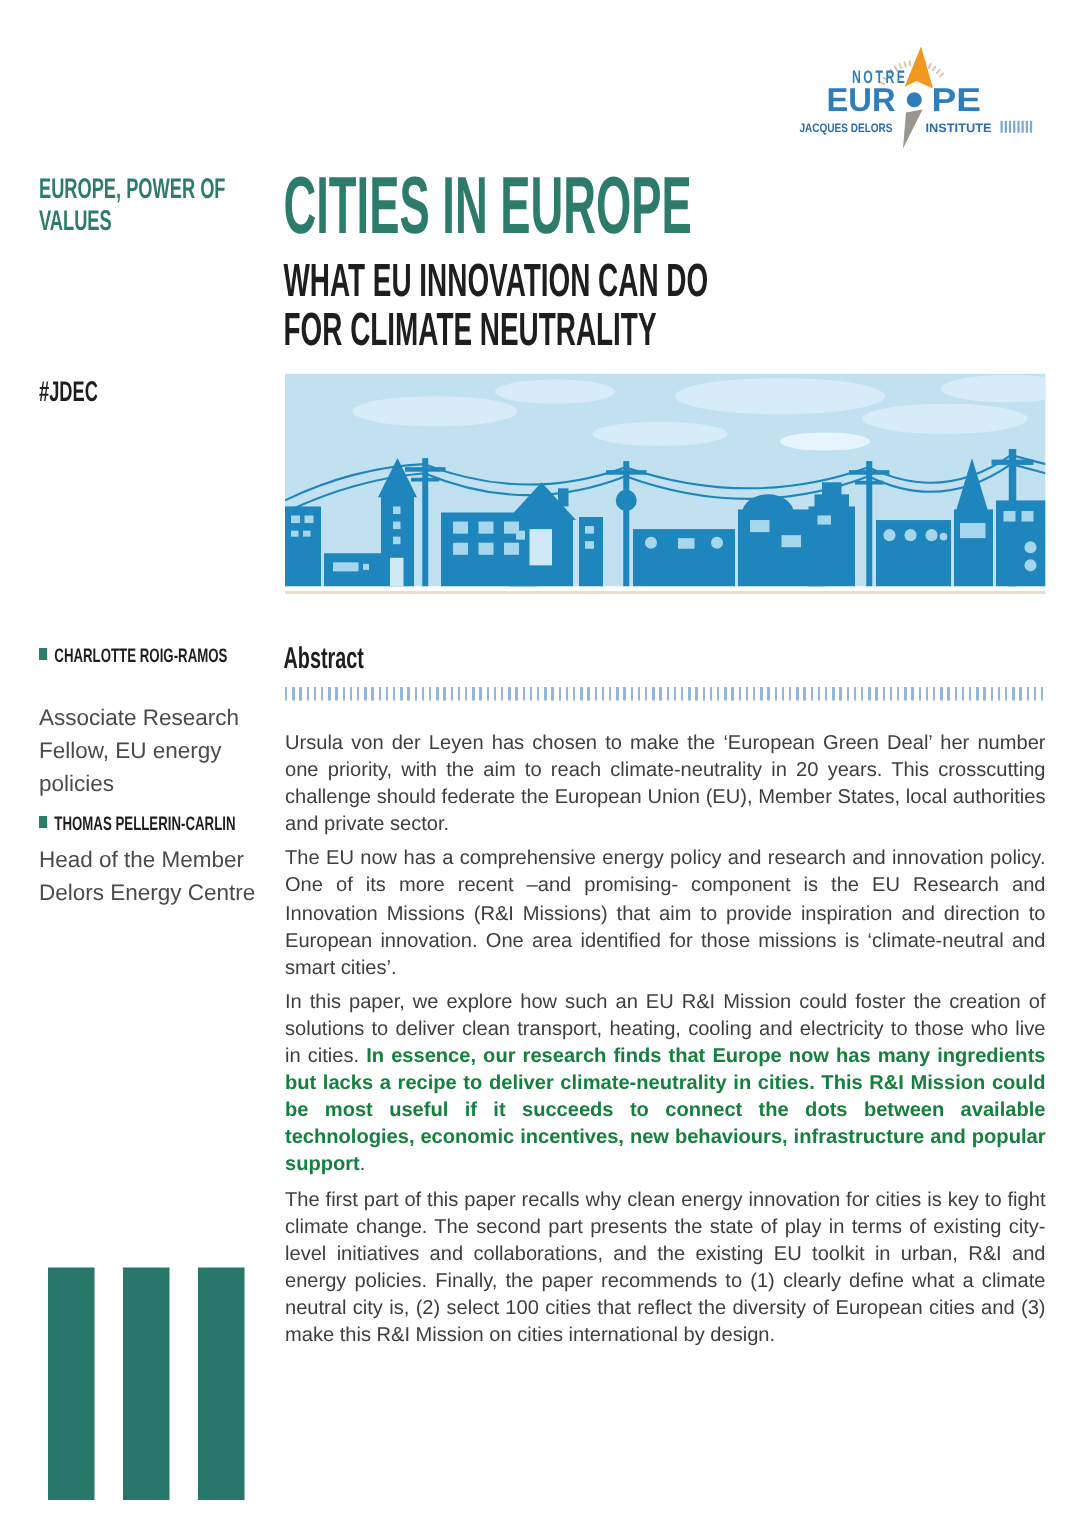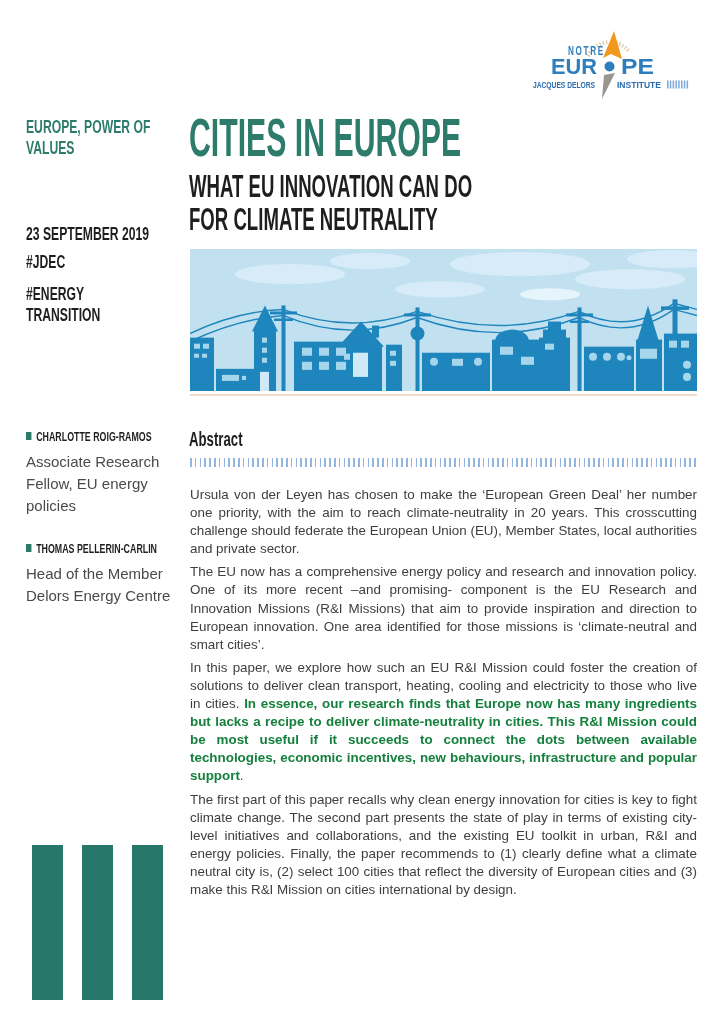--- a/index.html
+++ b/index.html
@@ -81,33 +81,27 @@
           <rect x="150" y="54.5" width="1.5" height="8"></rect>
         <rect x="152.8" y="54.5" width="1.5" height="8"></rect>
           <rect x="155.6" y="54.5" width="1.5" height="8"></rect>
       </g>
     </svg>
   </div>
 
   <div class="side" style="top:116px">
     <div class="cond side-block teal">EUROPE, POWER OF VALUES</div>
   </div>
-  <div class="side" style="top:223px">
-    <div class="cond side-block ink">23 SEPTEMBER 2019</div>
-  </div>
   <div class="side" style="top:251px">
     <div class="cond side-block ink">#JDEC</div>
   </div>
-  <div class="side" style="top:283px">
-    <div class="cond side-block ink">#ENERGY TRANSITION</div>
-  </div>
 
   <div class="side" style="top:428px">
     <div class="author-name"><span class="author-bullet"></span><span>CHARLOTTE ROIG-RAMOS</span></div>
-    <div class="author-role" style="margin-top:5px">Associate Research Fellow, EU energy policies</div>
+    <div class="author-role" style="margin-top:22px">Associate Research Fellow, EU energy policies</div>
   </div>
   <div class="side" style="top:540px">
     <div class="author-name"><span class="author-bullet"></span><span>THOMAS PELLERIN-CARLIN</span></div>
     <div class="author-role" style="margin-top:5px">Head of the Member Delors Energy Centre</div>
   </div>
 
   <div class="cond main-title">CITIES IN EUROPE</div>
   <div class="cond main-sub">
     <div>WHAT EU INNOVATION CAN DO</div>
     <div>FOR CLIMATE NEUTRALITY</div>

